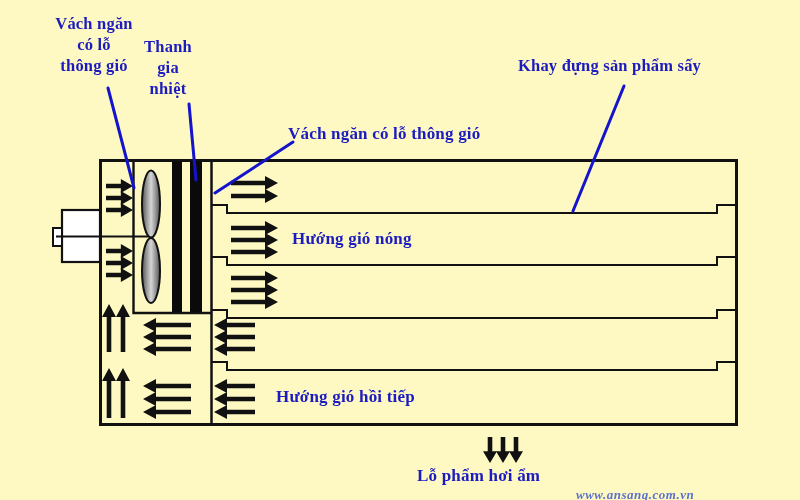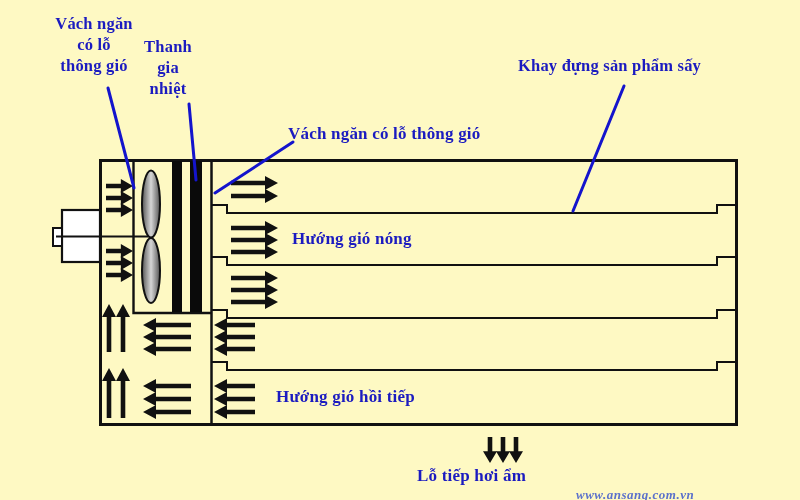--- a/index.html
+++ b/index.html
@@ -116,16 +116,16 @@
 nhiệt</div>
 
   <div class="lbl inline" style="left:288px;top:123px;">Vách ngăn có lỗ thông gió</div>
 
   <div class="lbl inline" style="left:518px;top:55px;font-size:16.5px;">Khay đựng sản phẩm sấy</div>
 
   <div class="lbl inline" style="left:292px;top:228px;">Hướng gió nóng</div>
 
   <div class="lbl inline" style="left:268px;top:386px;margin-left:8px;">Hướng gió hồi tiếp</div>
 
-  <div class="lbl inline" style="left:417px;top:465px;">Lỗ tiếp hơi ẩm</div>
+  <div class="lbl inline" style="left:417px;top:465px;">Lỗ phẩm hơi ẩm</div>
 
   <div class="watermark" style="left:576px;top:443px;">www.ansang.com.vn</div>
 </div>
 
 </body></html>

